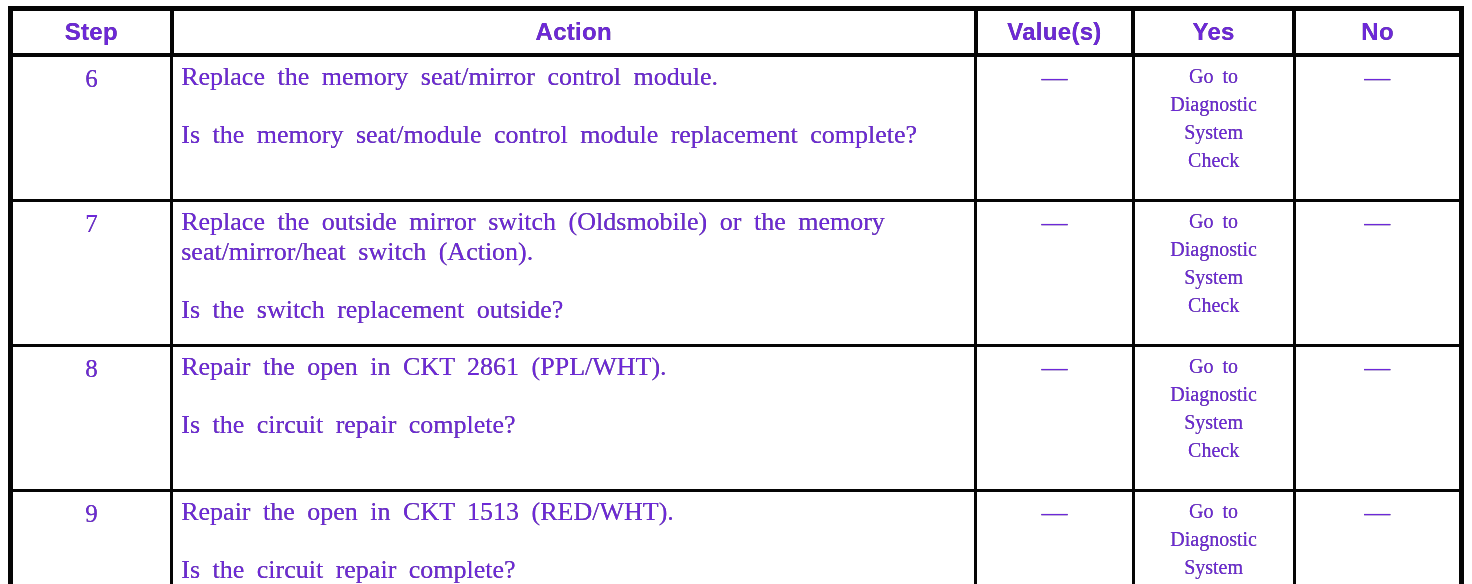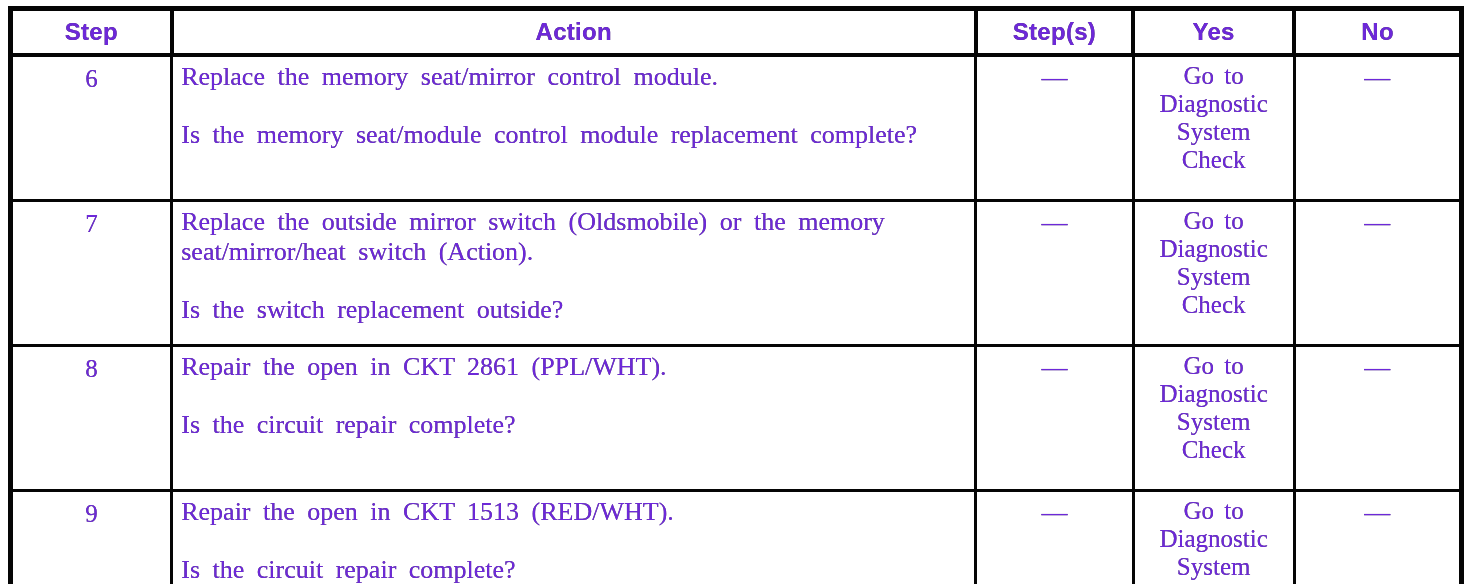--- a/index.html
+++ b/index.html
@@ -77,21 +77,21 @@
   }
   .action-question {
     margin: 28px 0 0 0;
   }
   td.values-cell, td.no-cell {
     text-align: center;
     padding-top: 6px;
   }
   td.yes-cell {
     text-align: center;
-    font-size: 25px;
+    font-size: 20px;
     line-height: 28px;
     word-spacing: 4px;
     white-space: pre-line;
     padding-top: 5px;
   }
 </style>
 </head>
 <body>
 
 <div class="scan-page">
@@ -100,21 +100,21 @@
       <col class="c-step">
         <col class="c-action">
         <col class="c-values">
         <col class="c-yes">
         <col class="c-no">
     </colgroup>
     <thead>
       <tr>
         <th>Step</th>
         <th>Action</th>
-        <th>Step(s)</th>
+        <th>Value(s)</th>
         <th>Yes</th>
         <th>No</th>
       </tr>
     </thead>
     <tbody>
       <tr>
         <td class="step-cell">6</td>
         <td class="action-cell">
           <p class="action-main">Replace the memory seat/mirror control module.</p>
           <p class="action-question">Is the memory seat/module control module replacement complete?</p>

